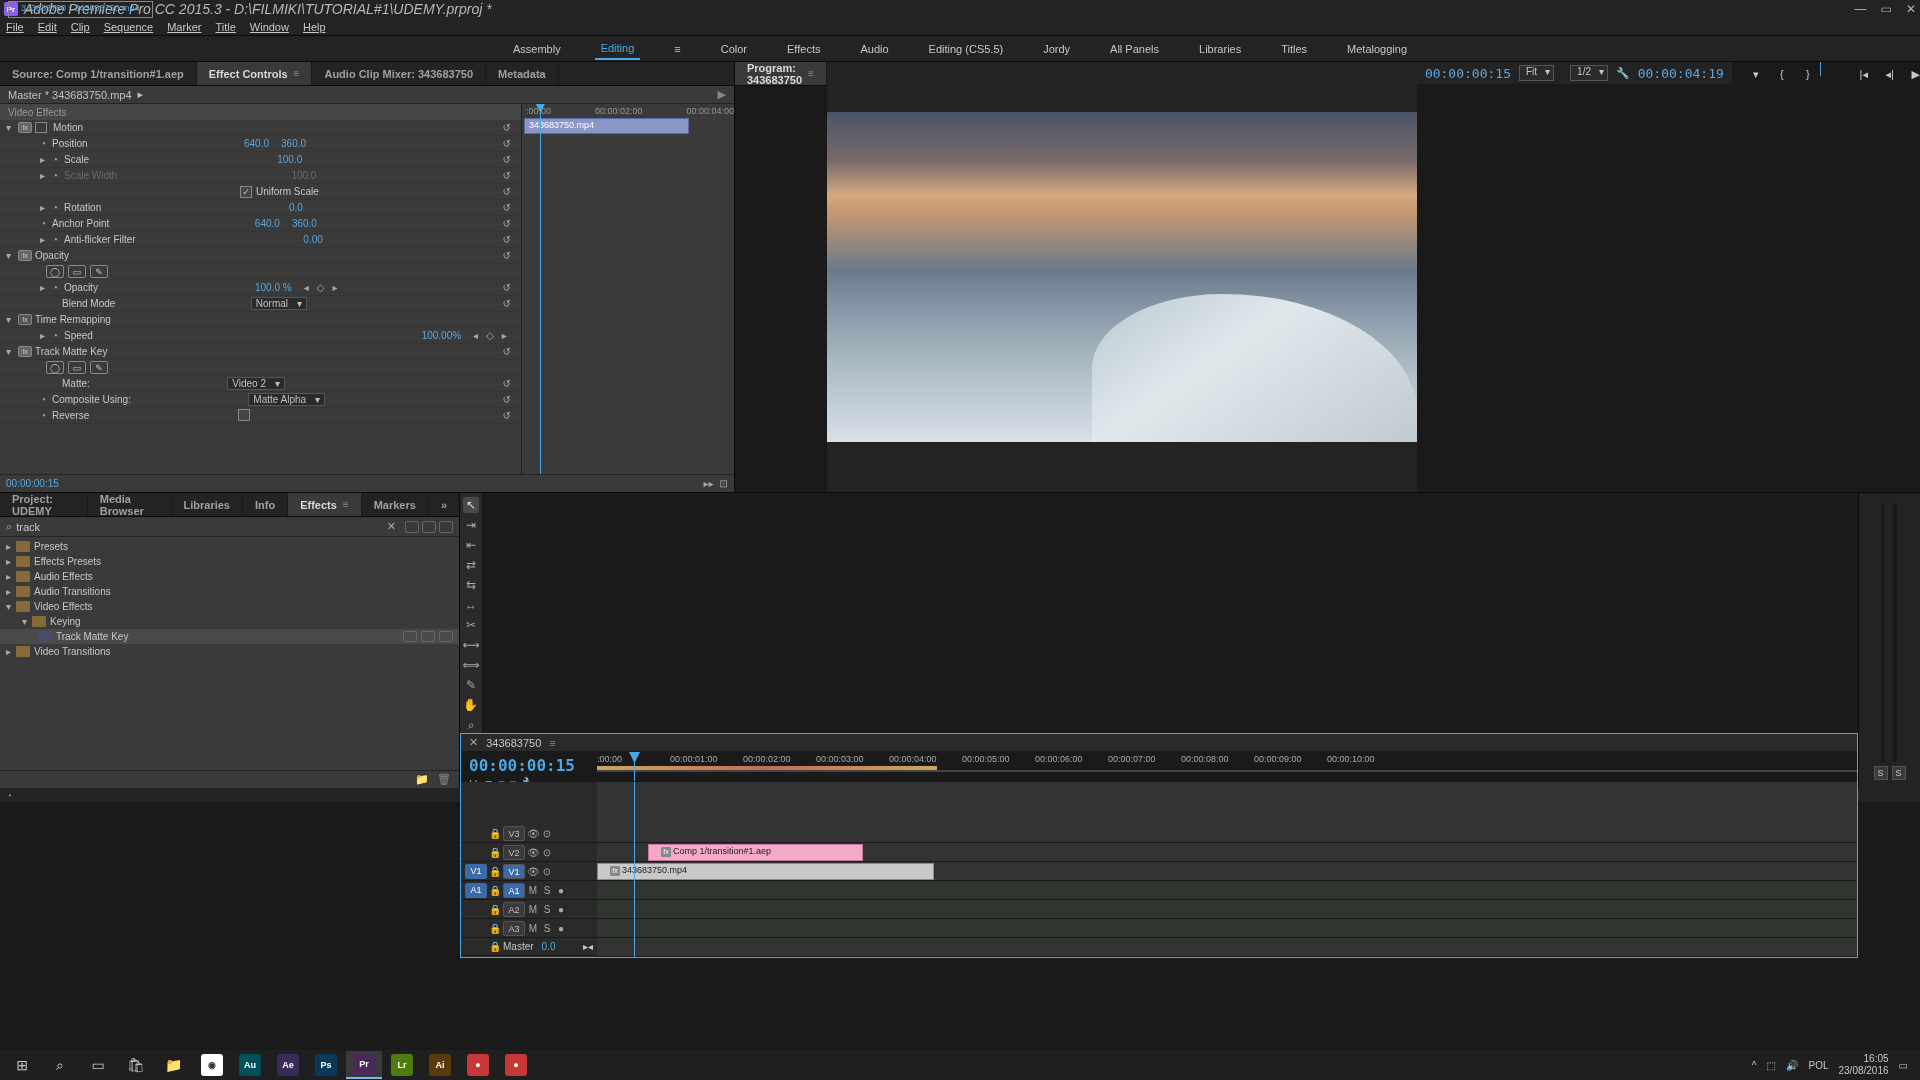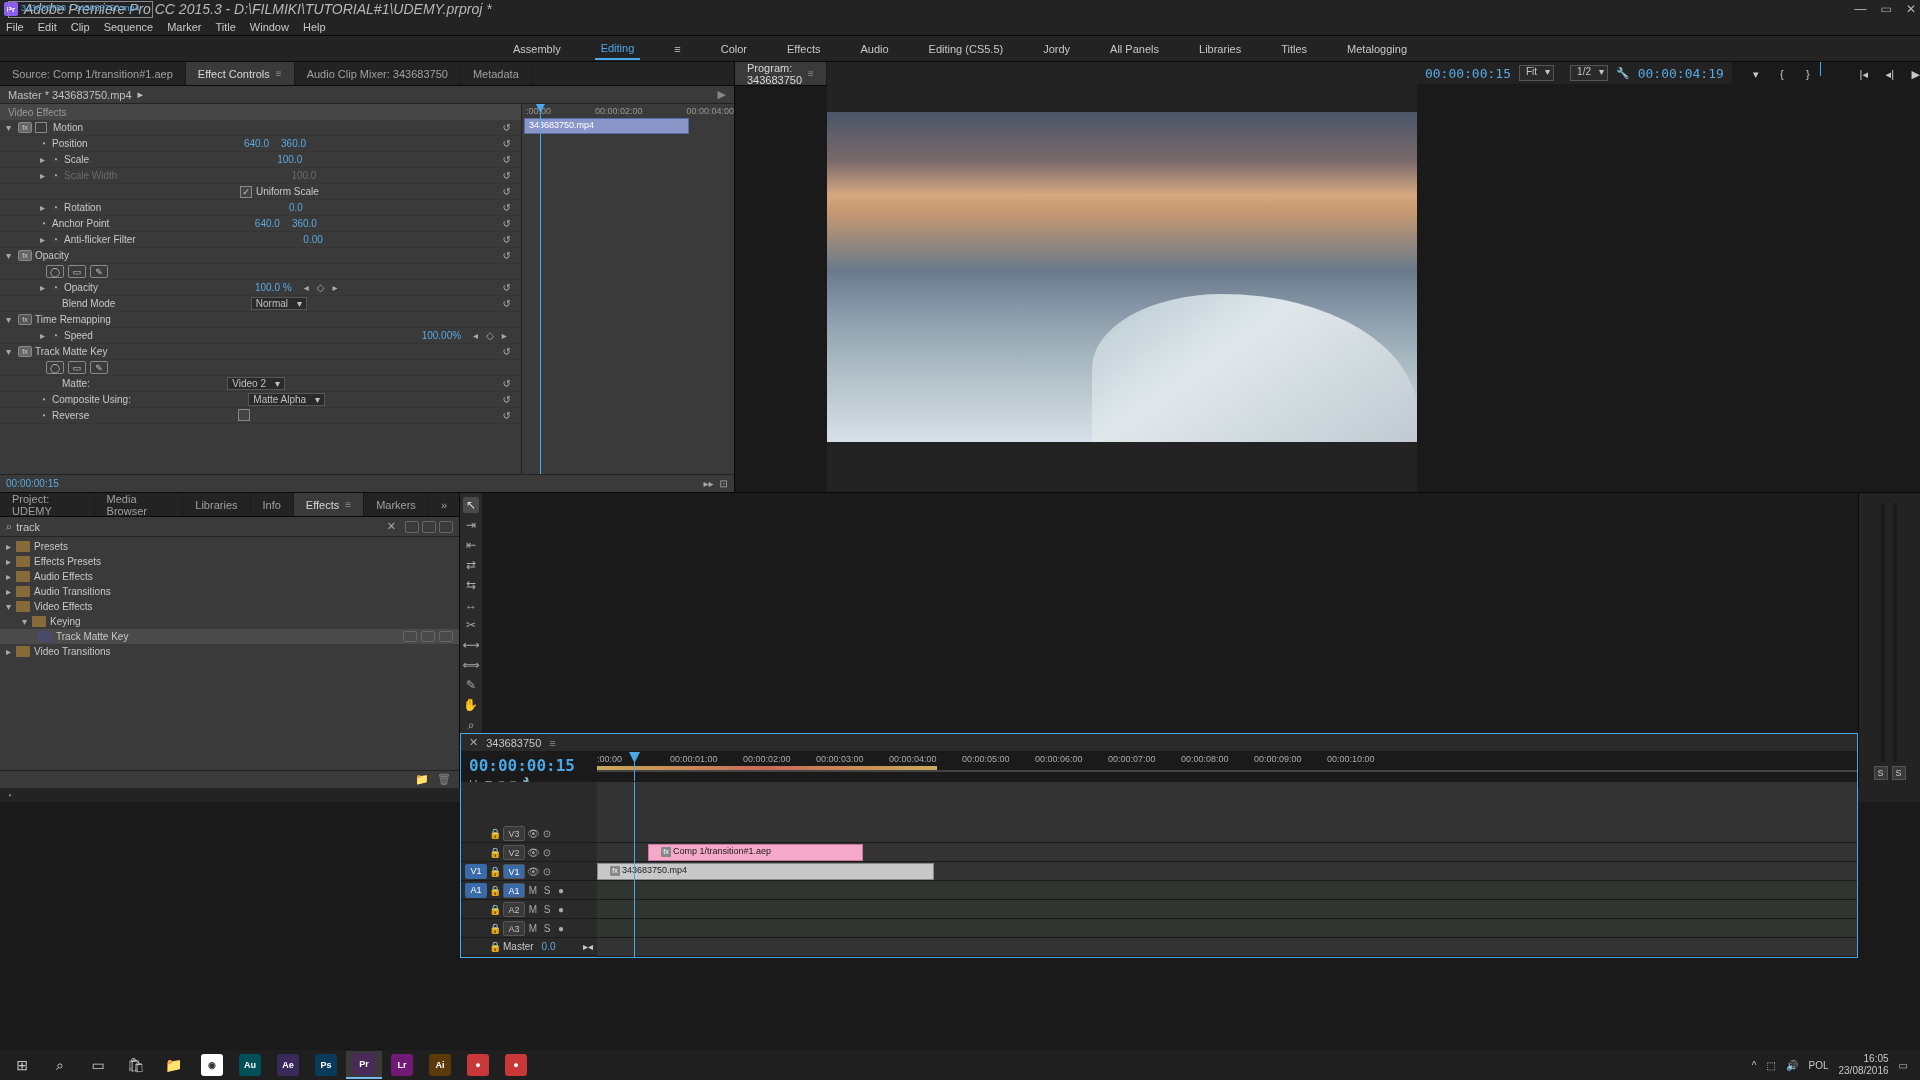--- a/index.html
+++ b/index.html
@@ -3,31 +3,31 @@
 <meta charset="utf-8">
 <style>
 * { margin:0; padding:0; box-sizing:border-box; font-family:"Segoe UI",Tahoma,sans-serif; }
 body { background:#1a1a1a; color:#c8c8c8; font-size:11px; overflow:hidden; width:1920px; height:1080px; user-select:none; }
 .titlebar { height:18px; background:#232323; display:flex; align-items:center; padding:0 4px; }
 .titlebar .icon { width:14px; height:14px; background:#8b5cf6; border-radius:2px; margin-right:6px; display:inline-flex; align-items:center; justify-content:center; color:#fff; font-size:8px; font-weight:bold; }
 .titlebar .title { flex:1; font-size:14px; color:#b8b8b8;font-style:italic; }
 .wincontrols { display:flex; gap:14px; color:#b8b8b8; font-size:12px; }
 .wincontrols span { cursor:pointer; }
 .menubar { height:18px; background:#232323; display:flex; align-items:center; padding:0 6px; gap:14px; font-size:11px; color:#c8c8c8; border-bottom:1px solid #0a0a0a; }
-.menubar span { cursor:pointer; }
+.menubar span { cursor:pointer;text-decoration:underline; }
 .workspacebar { height:26px; background:#232323; display:flex; align-items:center; justify-content:center; gap:28px; font-size:11px; border-bottom:1px solid #0a0a0a; }
 .workspacebar span { color:#c8c8c8; cursor:pointer; padding:4px 6px; }
 .workspacebar span.active { color:#4aa8e8; border-bottom:2px solid #4aa8e8; }
 .ws-lines { color:#888; }
 
 .main { display:flex; height:430px; }
 .left-col { width:735px; display:flex; flex-direction:column; border-right:1px solid #0a0a0a; }
 .right-col { flex:1; display:flex; flex-direction:row; }
 
-.panel-tabs { height:24px; background:#232323; display:flex; align-items:center; border-bottom:1px solid #0a0a0a; }
+.panel-tabs { height:24px; background:#232323; display:flex; align-items:center; border-bottom:1px solid #0a0a0a;font-weight:bold; }
 .ptab { padding:0 12px; height:100%; display:flex; align-items:center; font-size:11px; color:#a0a0a0; cursor:pointer; border-right:1px solid #1a1a1a; }
 .ptab.active { background:#3a3a3a; color:#d8d8d8; }
 .ptab .menu { margin-left:6px; color:#888; font-size:10px; }
 
 .ec-header { height:18px; background:#3a3a3a; display:flex; align-items:center; font-size:11px; padding:0 8px; border-bottom:1px solid #232323; }
 .ec-header .master { color:#c0c0c0; }
 .ec-header .arrow { color:#c0c0c0; margin:0 6px; }
 .ec-header .clip { color:#5aa8e0; }
 .ec-header .play { margin-left:auto; color:#888; }
 .ec-header2 { height:16px; background:#464646; font-size:10px; padding:0 8px; display:flex; align-items:center; color:#999; }
@@ -653,21 +653,21 @@
   <div class="item">
       <span class="app" style="background:#3a2a5a">Ae</span>
     </div>
   <div class="item">
       <span class="app" style="background:#0a3a5a">Ps</span>
     </div>
   <div class="item active">
       <span class="app" style="background:#4a2a5a">Pr</span>
     </div>
   <div class="item">
-      <span class="app" style="background:#701a75">Lr</span>
+      <span class="app" style="background:#4d7c0f">Lr</span>
     </div>
   <div class="item">
       <span class="app" style="background:#5a3a0a">Ai</span>
     </div>
   <div class="item">
       <span class="app" style="background:#c83838">●</span>
     </div>
   <div class="item">
       <span class="app" style="background:#c83838">●</span>
     </div>

